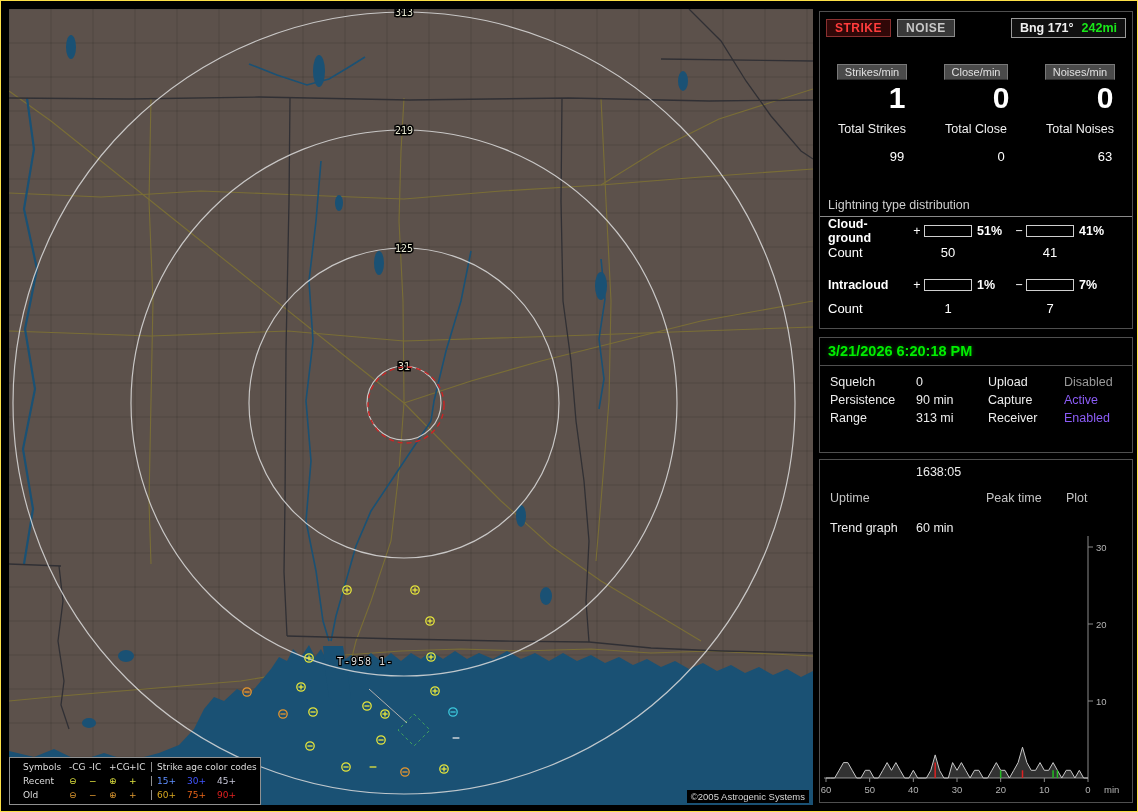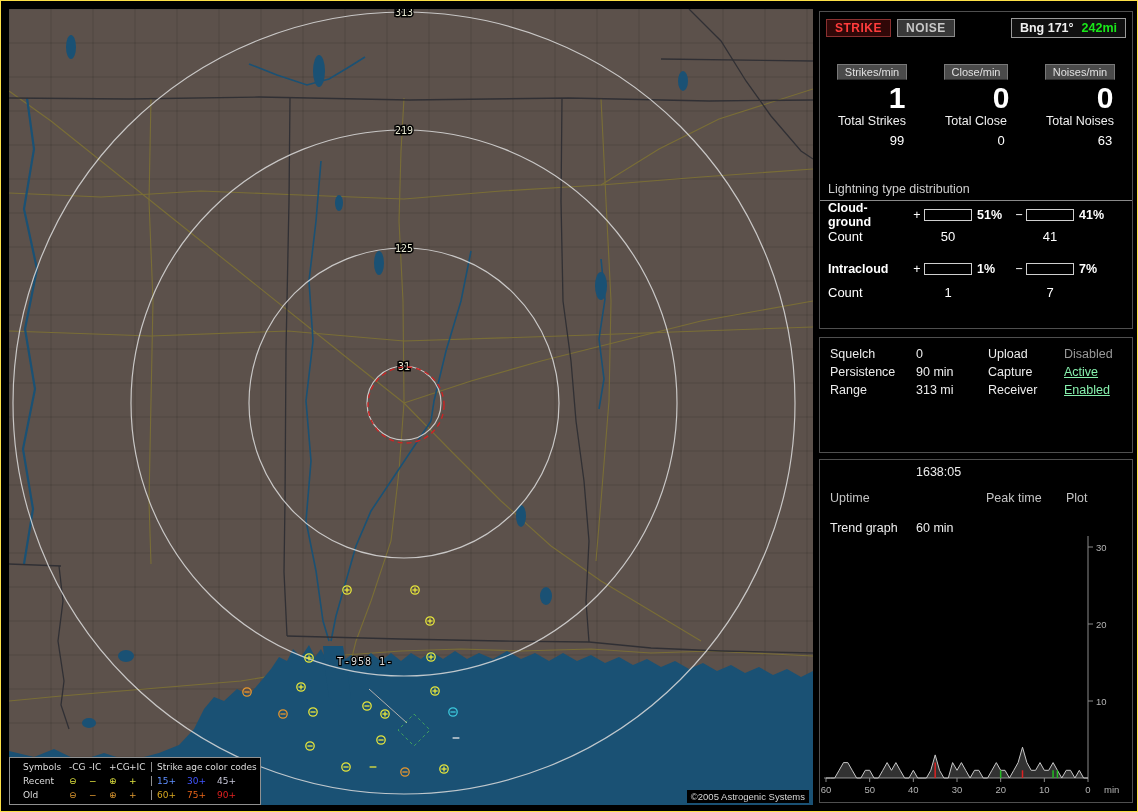--- a/index.html
+++ b/index.html
@@ -29,39 +29,39 @@
   .btn-strike{color:#ff3c3c;background:#300808;border:1px solid #8a3030;}
   .btn-noise{color:#c8c8c8;background:#383838;border:1px solid #8a8a8a;}
   .bng-box{margin-left:auto;display:flex;gap:8px;background:#101010;border:1px solid #999;padding:2px 8px;font-size:12.5px;font-weight:bold;}
   .bng-label{color:#f0f0f0;}
   .bng-dist{color:#19e619;}
 
   .rate-headers{display:grid;grid-template-columns:1fr 1fr 1fr;margin-top:26px;justify-items:center;}
   .chip{font-size:11px;color:#e0e0e0;background:#4a4a4a;border:1px solid #787878;border-bottom-color:#2e2e2e;padding:1px 7px;}
   .rate-values{display:grid;grid-template-columns:1fr 1fr 1fr;margin-top:2px;}
   .rate-value{text-align:center;transform:translateX(25px);font-size:30px;font-weight:bold;color:#fff;line-height:32px;}
-  .totals{display:grid;grid-template-columns:1fr 1fr 1fr;}
+  .totals{display:grid;grid-template-columns:1fr 1fr 1fr;margin-top:8px;}
   .total-label{text-align:center;font-size:12.5px;color:#f0f0f0;}
   .total-value{text-align:center;transform:translateX(25px);font-size:13px;color:#fff;margin-top:5px;}
 
   .dist-title{margin-top:34px;padding:0 8px 4px 8px;font-size:12.5px;color:#cfcfcf;border-bottom:1px solid #8a8a8a;}
   .dist-row{display:grid;grid-template-columns:82px 14px 48px 40px 14px 48px auto;align-items:center;padding:0 8px;height:24px;font-size:12.5px;color:#fff;}
   .dist-label{font-weight:bold;}
   .sign{text-align:center;}
   .bar{width:46px;height:10px;border:1px solid #cfcfcf;background:#000;}
   .bar-fill{height:100%;width:0;}
   .pct{font-weight:bold;padding-left:5px;}
   .count-row{display:grid;grid-template-columns:82px 14px 48px 40px 14px 48px auto;align-items:center;padding:0 8px;height:22px;font-size:13px;color:#fff;}
   .count-val{text-align:center;}
   .row-gap{height:10px;}
 
   .date-row{color:#0e0;font-weight:bold;font-size:14.5px;padding:5px 8px 6px 8px;border-bottom:1px solid #4f4f4f;text-shadow:0 0 4px rgba(0,220,0,.45);}
   .status-rows{padding-top:7px;}
   .status-row{display:grid;grid-template-columns:86px 72px 76px auto;padding:2px 10px;font-size:12.5px;color:#ececec;}
-  .green{color:#86efac;text-decoration:underline;}
+  .green{color:#8b5cf6;}
   .dim{color:#9a9a9a;}
 
   .trend-row{display:grid;grid-template-columns:86px 70px 80px auto;padding:2px 10px;font-size:12.5px;color:#ececec;}
   .trend-row:first-child{padding-top:5px;}
   .trend-label-cell{color:#c4c4c4;margin-top:26px;}
   .trend-graph-row{display:grid;grid-template-columns:86px auto;padding:14px 10px 0 10px;font-size:12.5px;color:#ececec;}
   #trend-svg{position:absolute;left:0;top:0;pointer-events:none;}
   .tick{fill:#b4b4b4;font-size:9.5px;font-family:"Liberation Sans",sans-serif;}
   .tick-mid{text-anchor:middle;}
 </style>
@@ -340,20 +340,21 @@
         <span></span>
         <span class="count-val">1</span>
         <span></span>
           <span></span>
         <span class="count-val">7</span>
         <span></span>
       </div>
     </div>
 
     <div class="panel status">
+      <div class="date-row">3/21/2026 6:20:18 PM</div>
       <div class="status-rows">
         <div class="status-row">
           <span>Squelch</span>
           <span>0</span>
           <span>Upload</span>
           <span class="dim">Disabled</span>
         </div>
         <div class="status-row">
           <span>Persistence</span>
           <span>90 min</span>

